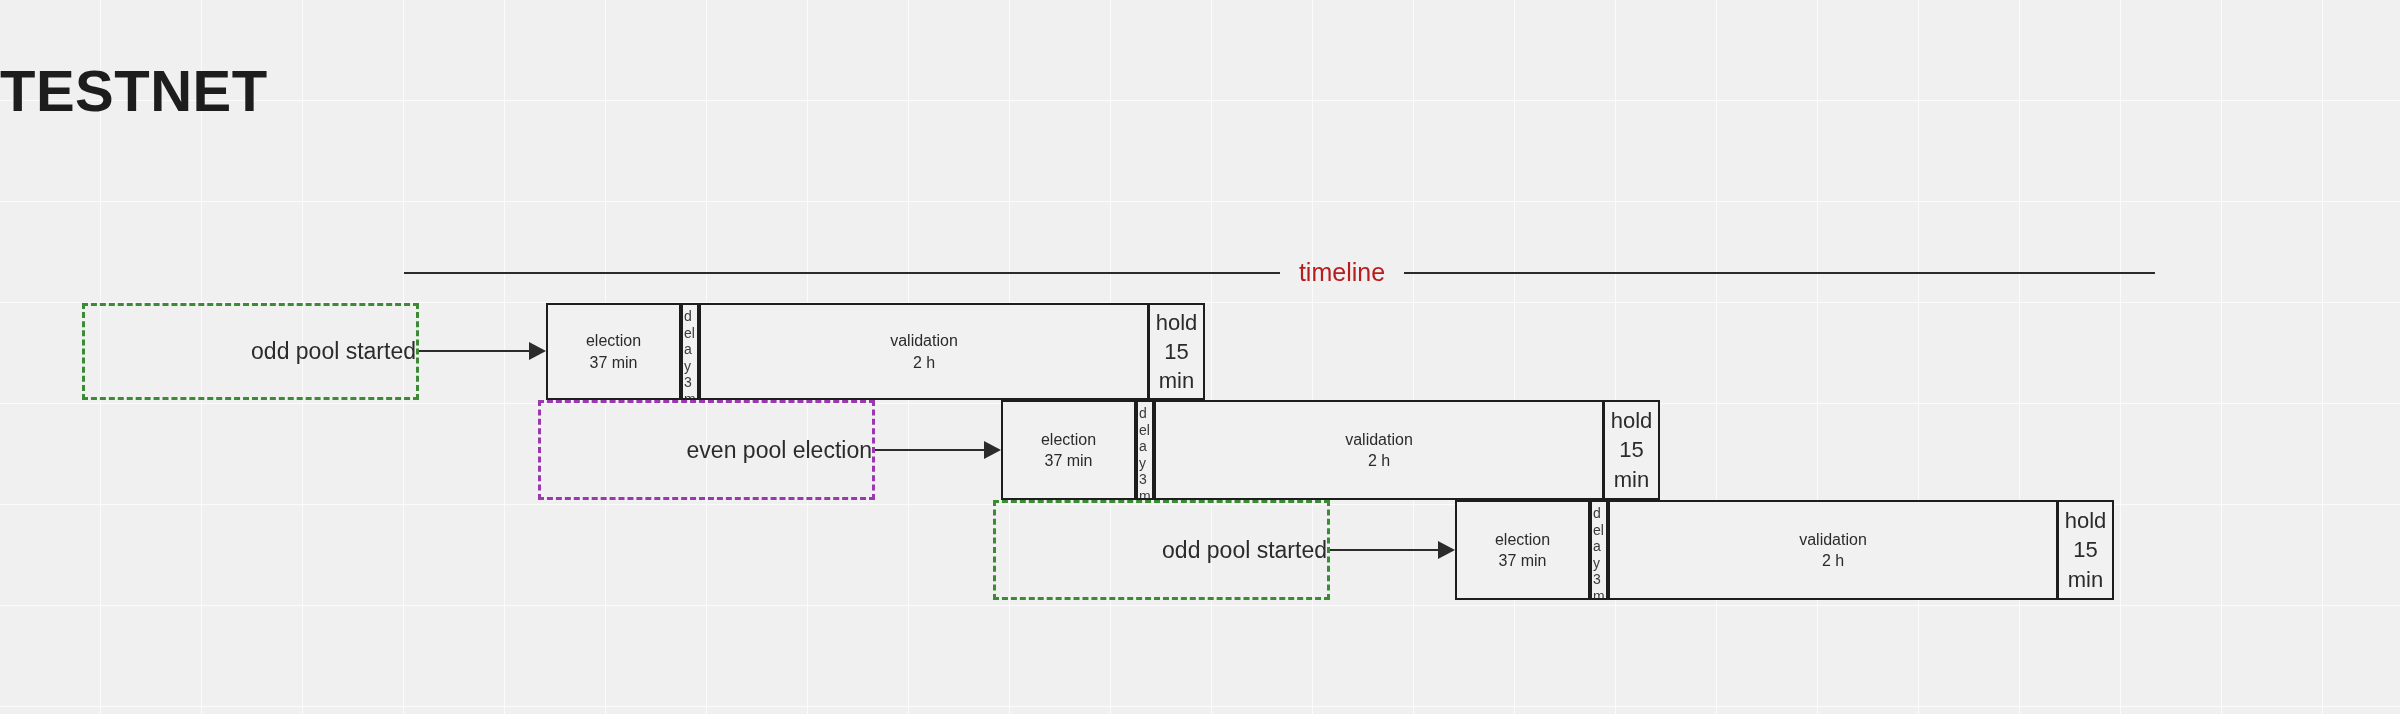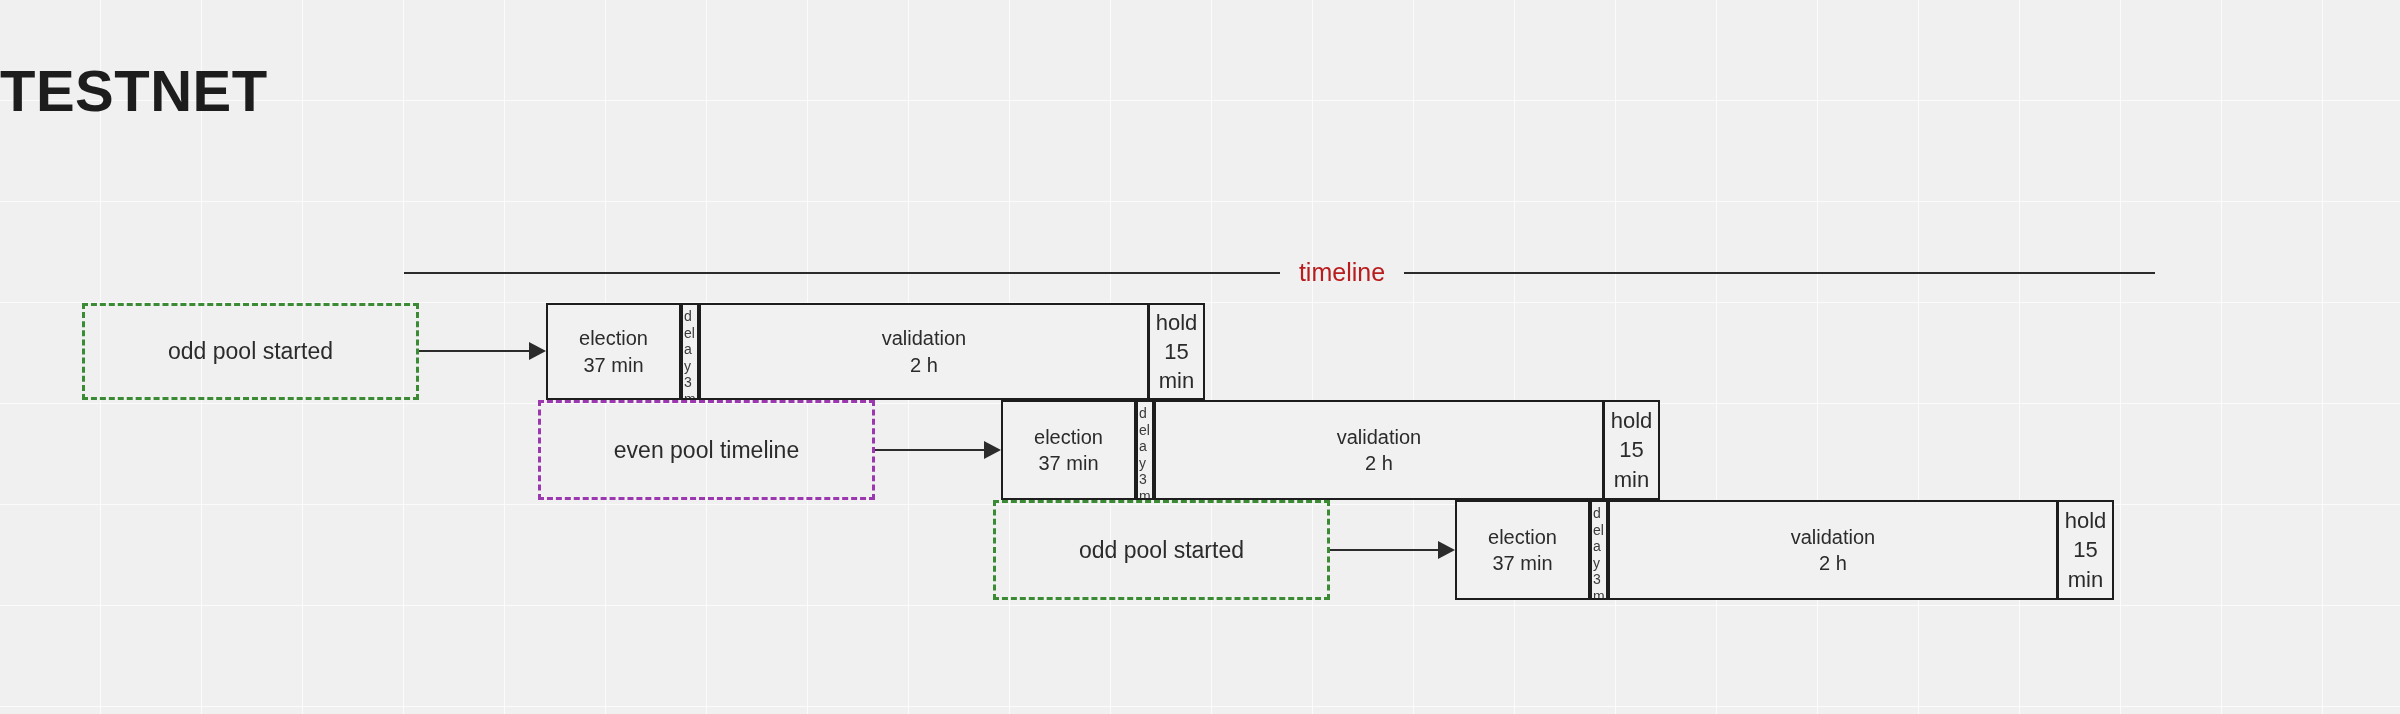--- a/index.html
+++ b/index.html
@@ -69,21 +69,21 @@
   
   .pbox {
     position: absolute;
     box-sizing: border-box;
     border: 2.5px solid #1d1d1d;
     background: #f1f1f1;
     display: flex;
     flex-direction: column;
     align-items: center;
     justify-content: center;
-    font-size: 20px;
+    font-size: 16px;
     color: #2b2b2b;
     line-height: 1.32;
     text-align: center;
   }
   .pbox .l2 { display: block; }
 
   
   .pbox.narrow {
     font-size: 14px;
     line-height: 1.18;
@@ -101,21 +101,21 @@
     padding-left: 1px;
   }
 
   
   .dbox {
     position: absolute;
     box-sizing: border-box;
     border: 3px dashed #3b8a34;
     display: flex;
     align-items: center;
-    justify-content: center;
+    justify-content: flex-end;
     font-size: 23px;
     color: #2b2b2b;
     background: transparent;
   }
   .dbox.purple { border-color: #9b38b0; }
 
   
   .arrow { position: absolute; }
   .arrow .shaft {
     position: absolute;
@@ -166,21 +166,21 @@
     <span>validation</span>
     <span class="l2">2 h</span>
   </div>
   <div class="pbox" style="left:1148px; top:303px; width:57px; height:97px; font-size:22px;">
     <span>hold</span>
     <span class="l2">15</span>
     <span class="l2">min</span>
   </div>
 
   <div class="dbox purple" style="left:538px; top:400px; width:337px; height:100px;">
-    <span>even pool timeline</span>
+    <span>even pool election</span>
   </div>
   <div class="arrow" style="left:875px; top:435px; width:126px; height:30px;">
     <div class="shaft" style="width:111px;"></div>
     <div class="head"></div>
   </div>
 
   <div class="pbox" style="left:1001px; top:400px; width:135px; height:100px;">
     <span>election</span>
     <span class="l2">37 min</span>
   </div>

